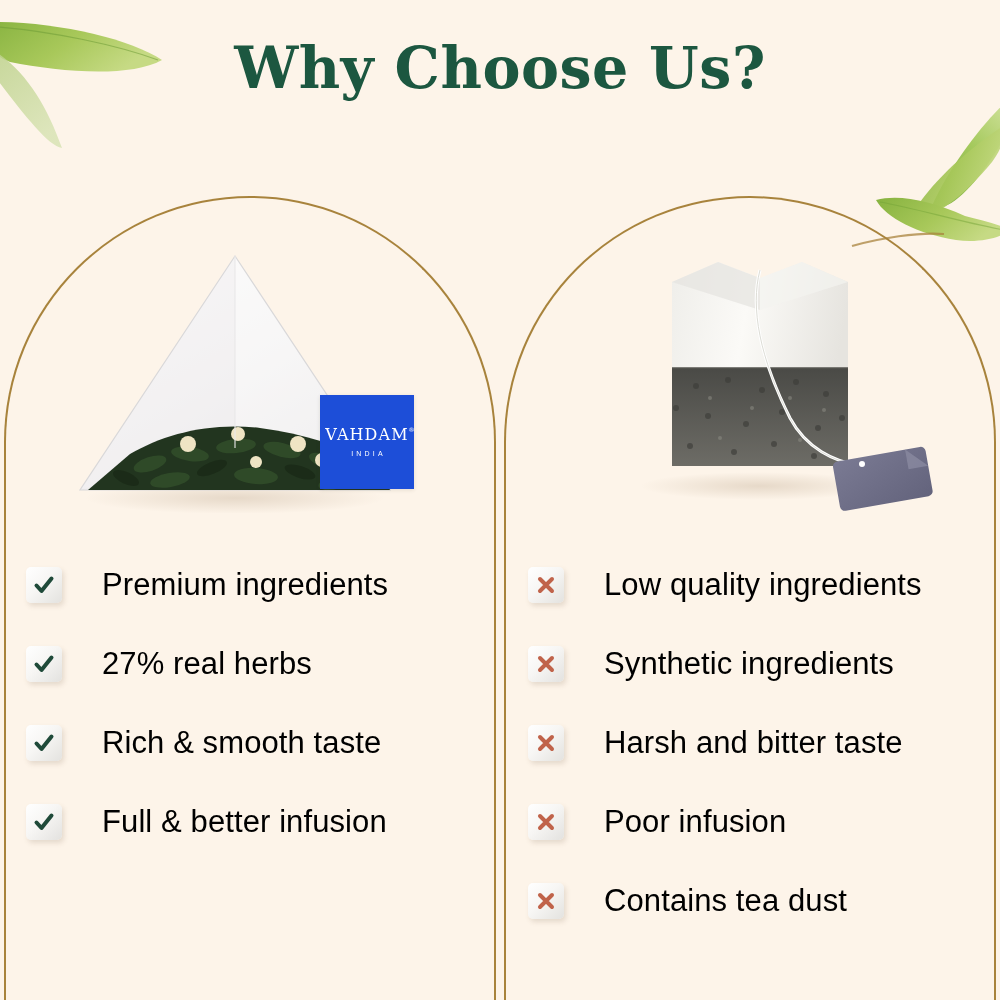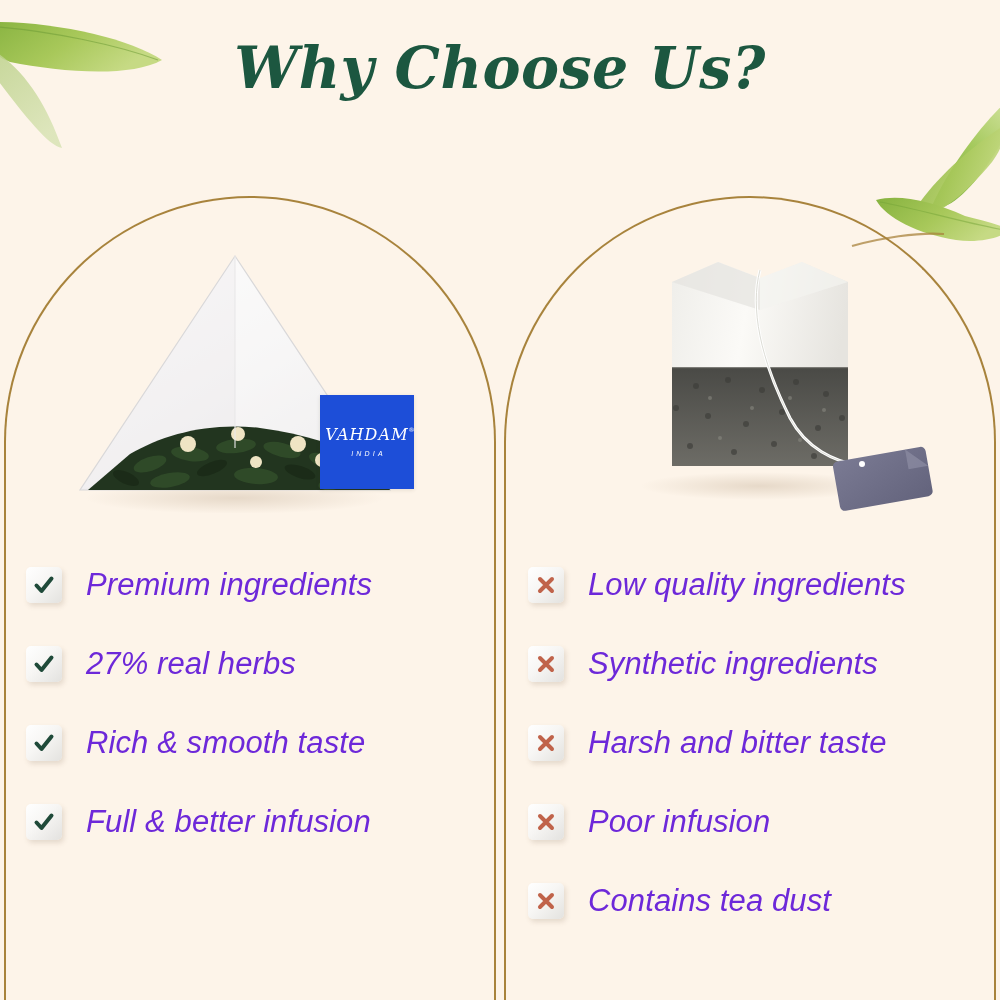--- a/index.html
+++ b/index.html
@@ -13,21 +13,20 @@
     background: #fdf4e9;
     font-family: "Liberation Sans", sans-serif;
     overflow: hidden;
   }
   .stage {
     position: relative;
     width: 1000px;
     height: 1000px;
     background: #fdf4e9;
     overflow: hidden;
-    font-style: italic;
   }
 
   
   .page-title {
     position: absolute;
     left: 0;
     top: 38px;
     width: 1000px;
     text-align: center;
     font-family: "DejaVu Serif", "Liberation Serif", serif;
@@ -143,24 +142,24 @@
     min-width: 36px;
     border-radius: 5px;
     background: linear-gradient(135deg, #ffffff 0%, #f7f6f4 45%, #e3e2df 100%);
     box-shadow: 2px 3px 5px rgba(120,100,80,0.18);
     display: flex;
     align-items: center;
     justify-content: center;
   }
   .tile svg { display: block; }
   .item-label {
-    margin-left: 24px;
+    margin-left: 40px;
     font-family: "Liberation Sans", sans-serif;
     font-size: 31px;
-    color: #6d28d9;
+    color: #000000;
     white-space: nowrap;
     letter-spacing: 0.1px;
   }
 </style>
 </head>
 <body>
 
 <div class="stage">
 
   <svg class="leaf-layer" viewBox="0 0 1000 1000" xmlns="http://www.w3.org/2000/svg">

